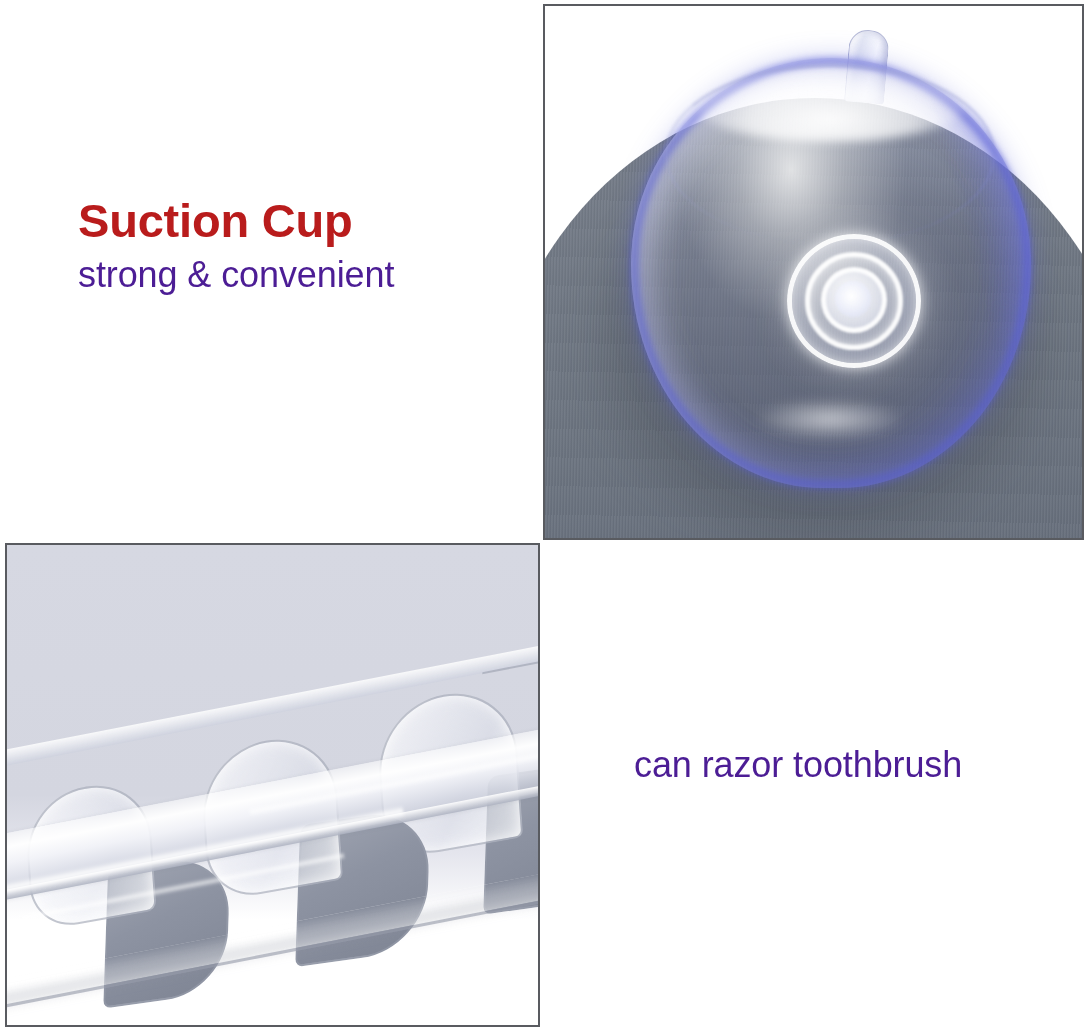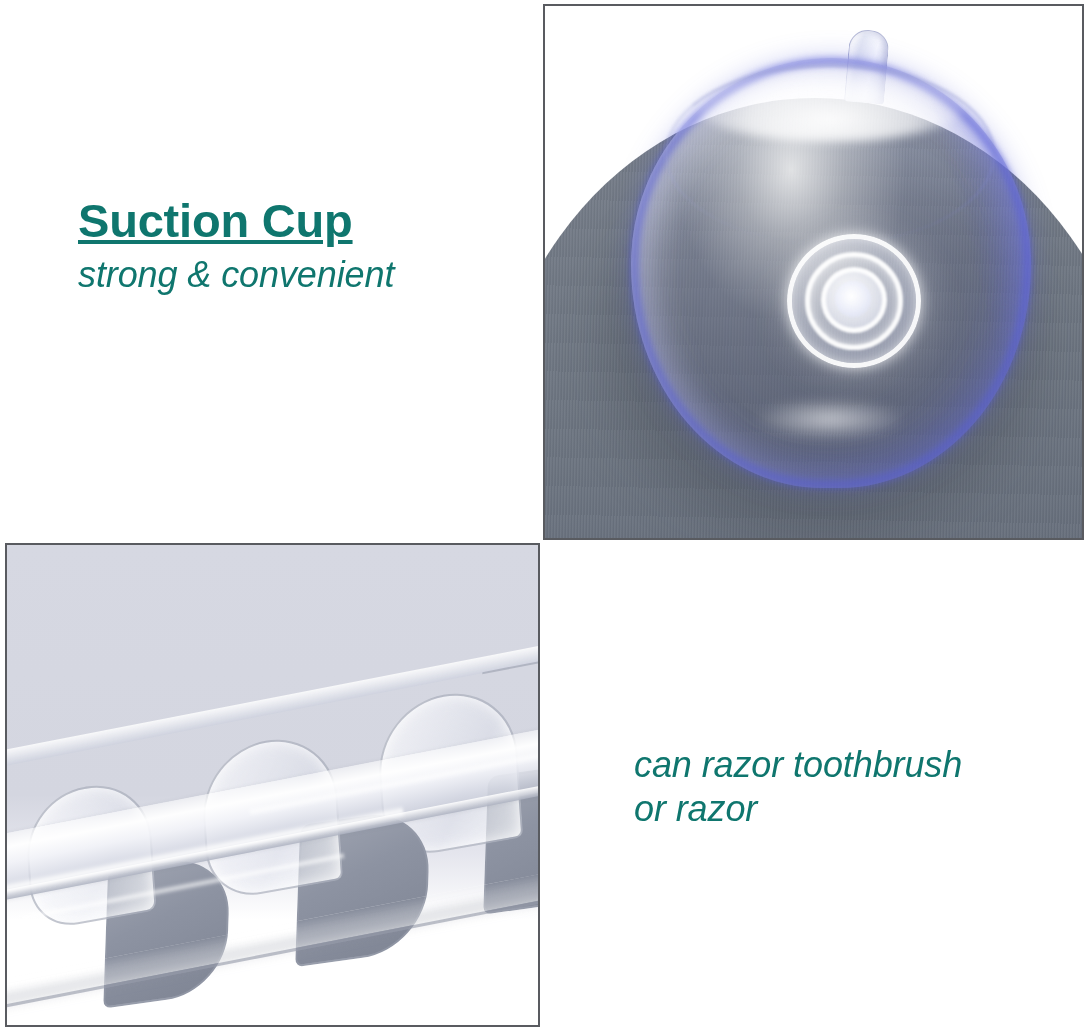--- a/index.html
+++ b/index.html
@@ -25,34 +25,32 @@
   }
   .feature-text-br {
     position: absolute;
     left: 634px;
     top: 737px;
     width: 420px;
   }
   .feature-title {
     font-size: 47px;
     font-weight: bold;
-    color: #0f766e;
+    color: #b91c1c;
     line-height: 1.08;
     letter-spacing: -0.2px;
     white-space: nowrap;
-    text-decoration: underline;
   }
   .feature-sub {
     font-size: 36px;
     font-weight: 500;
-    color: #0f766e;
+    color: #4c1d95;
     line-height: 1.22;
     margin-top: 6px;
     letter-spacing: -0.1px;
-    font-style: italic;
   }
   .feature-sub .sub-line { display: block; }
 
   
   .photo-panel {
     position: absolute;
     overflow: hidden;
     border: 2px solid #595b60;
     box-sizing: border-box;
   }
@@ -471,17 +469,16 @@
       <div class="streak streak-3"></div>
       <div class="base-lip"></div>
       <div class="base-shadow"></div>
       <div class="tray-right-tip"></div>
     </div>
   </div>
 
   <div class="feature-text-br">
     <div class="feature-sub">
       <span class="sub-line">can razor toothbrush</span>
-      <span class="sub-line">or razor</span>
     </div>
   </div>
 
 </div>
 
 </body></html>

